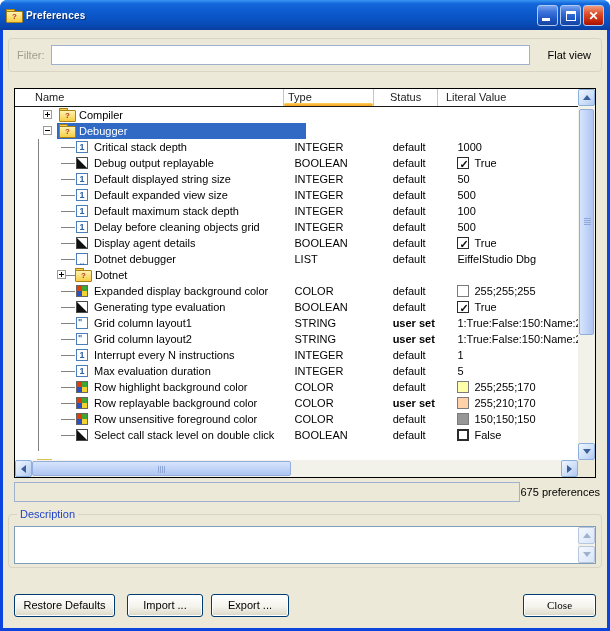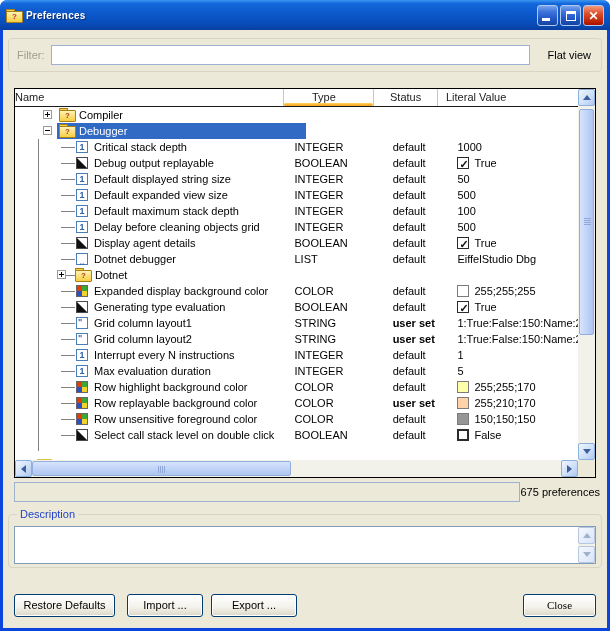--- a/index.html
+++ b/index.html
@@ -38,22 +38,22 @@
     font-family:"Liberation Sans", sans-serif; font-size:11px; padding:0 3px; outline:none; }
   .flat-view { white-space:nowrap; cursor:pointer; }
 
   
   .grid { position:absolute; left:11px; top:58px; width:582px; height:390px;
     border:1px solid #000; background:#fff; }
   .grid-inner { position:absolute; inset:0; display:flex; }
   .grid-left { width:563px; }
   .hdr { height:18px; display:flex; background:#fff; border-bottom:1px solid #1a1a1a; }
   .hcell { position:relative; line-height:17px; color:#1c1c1c; white-space:nowrap; overflow:hidden; cursor:pointer; }
-  .h-name { width:268px; padding-left:0; }
-  .h-type { width:90px; padding-left:28px; border-left:1px solid #C6C6C6; }
+  .h-name { width:268px; padding-left:20px; }
+  .h-type { width:90px; padding-left:4px; border-left:1px solid #C6C6C6; }
   .h-type::after { content:""; position:absolute; left:0; right:0; bottom:0; height:3px;
     background:linear-gradient(180deg,#FFD35E,#F6A01B); border-radius:2px; }
   .h-status { width:64px; padding-left:16px; border-left:1px solid #C6C6C6; }
   .h-literal { width:141px; padding-left:8px; border-left:1px solid #C6C6C6; }
 
   .rows { position:relative; height:353px; overflow:hidden; background:#fff; }
   .row { position:relative; height:16px; display:flex;padding-left:23px; }
   .cell { height:16px; }
   .c-name { position:relative; width:268px; }
   .c-type { width:90px; line-height:16px; }
@@ -136,21 +136,21 @@
   .dbtn .tri-up { border-bottom-color:#9FB2CC; }
   .dbtn .tri-dn { border-top-color:#9FB2CC; }
 
   
   .btn { position:absolute; top:564px; height:23px; border:1px solid #003C74; border-radius:3px;
     background:linear-gradient(180deg,#FFFFFF 0%,#F4F3EC 55%,#E2DFD0 90%,#D5D2C0 100%);
     font-family:"Liberation Sans", sans-serif; font-size:11px; text-align:center; line-height:21px; cursor:pointer;
     box-shadow:inset 0 0 0 1px #fff; }
   .b-restore { left:11px; width:101px; }
   .b-import { left:124px; width:76px; }
-  .b-export { left:208px; width:86px; }
+  .b-export { left:208px; width:78px; }
   .b-close { left:520px; width:73px;font-family:Liberation Serif, serif; }
 </style>
 </head>
 <body>
 
 <div class="window">
 
   <div class="titlebar">
     <span class="fold" style="position:relative; top:0; left:0;"></span>
     <span class="title-text">Preferences</span>

